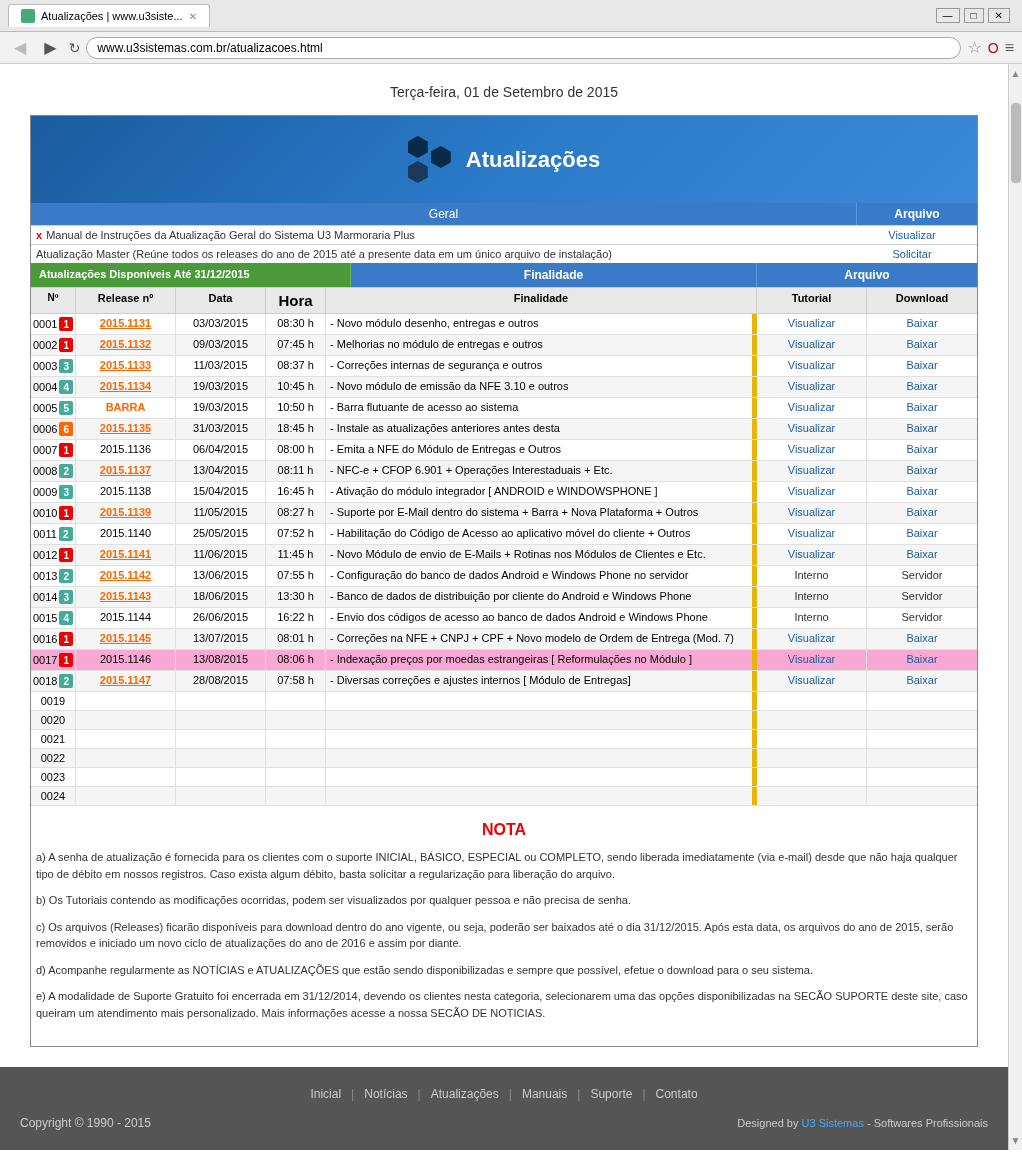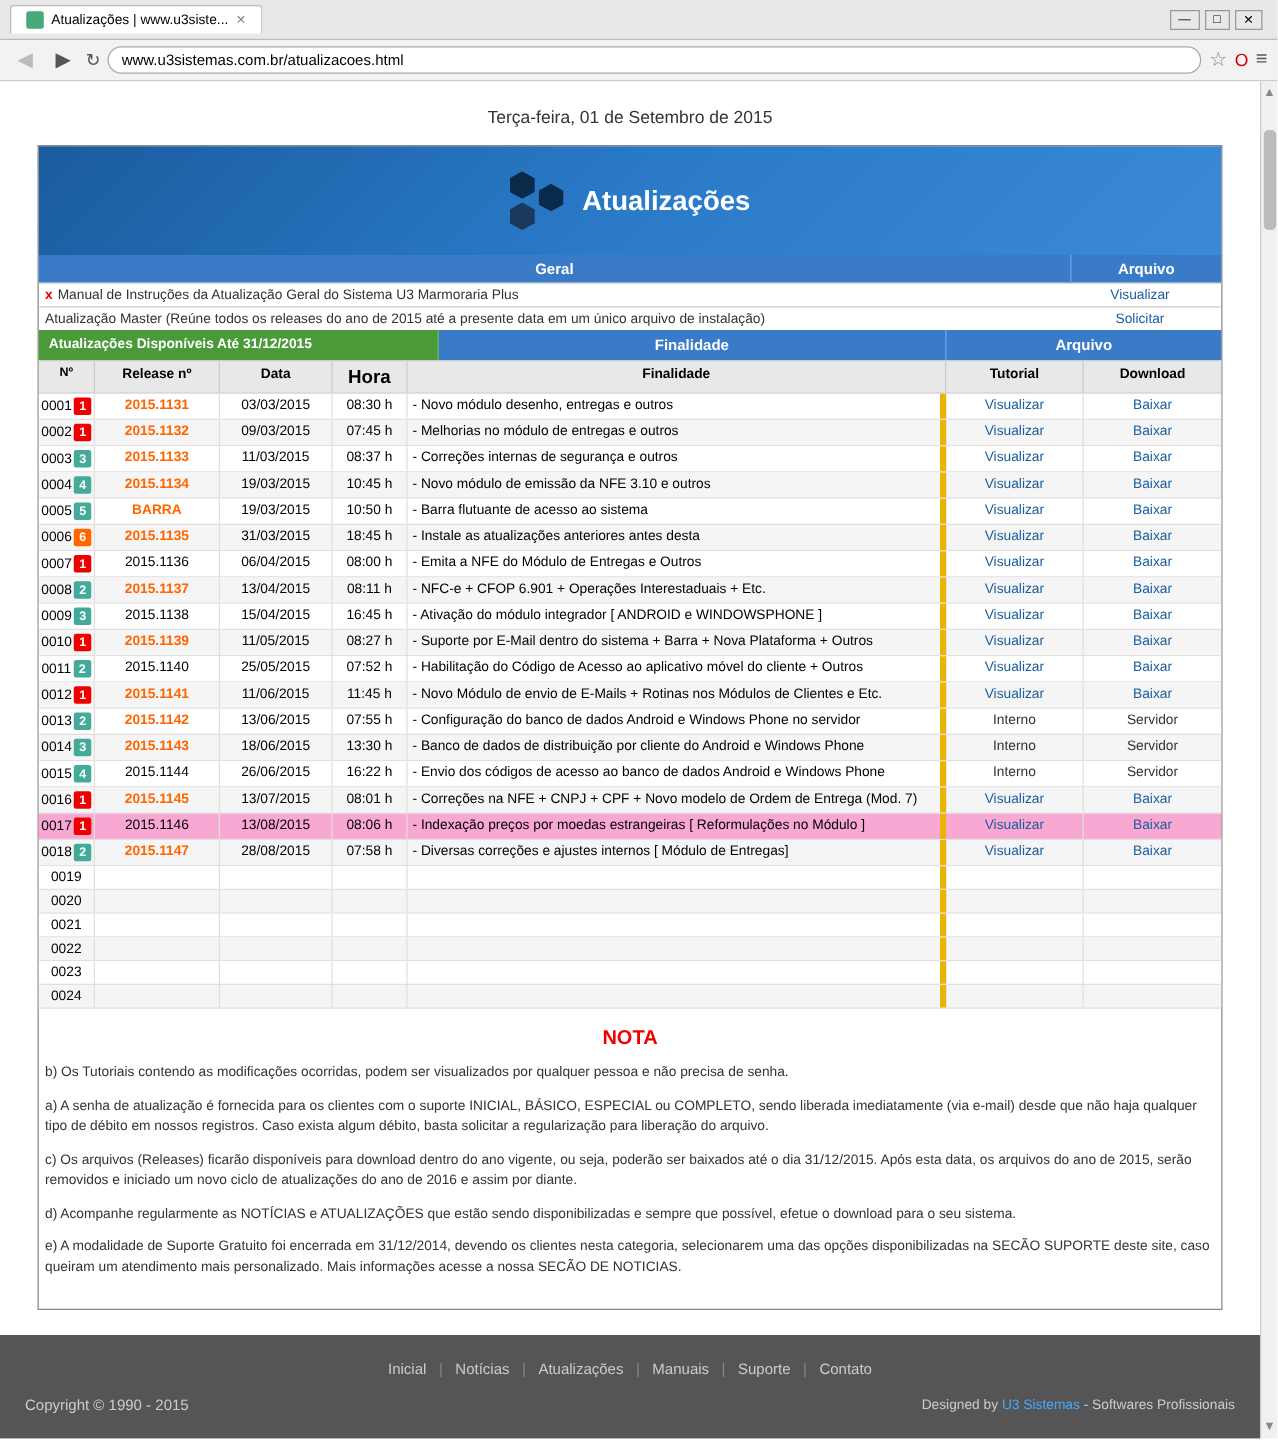--- a/index.html
+++ b/index.html
@@ -32,21 +32,21 @@
     
     .main-container { border: 1px solid #888; background: #fff; }
 
     
     .app-header { background: linear-gradient(135deg, #1a5c9e 0%, #2a7ac8 50%, #3a8ad8 100%); padding: 20px; display: flex; align-items: center; justify-content: center; gap: 15px; }
     .hex-icon { display: flex; gap: 3px; }
     .hex { width: 20px; height: 22px; background: #1a3a5c; clip-path: polygon(50% 0%, 100% 25%, 100% 75%, 50% 100%, 0% 75%, 0% 25%); }
     .hex.dark { background: #0a2a4a; }
     .app-title { color: #fff; font-size: 22px; font-weight: bold; }
     .section-row { display: flex; }
-    .section-geral-cell { flex: 1; background: #3a7bc8; color: #fff; text-align: center; padding: 4px; font-weight: bold; font-size: 12px; border-right: 1px solid #5a9ae0; }
+    .section-geral-cell { flex: 1; background: #3a7bc8; color: #fff; text-align: center; padding: 4px; font-weight: normal; font-size: 12px; border-right: 1px solid #5a9ae0; }
     .section-arquivo-cell { width: 120px; background: #3a7bc8; color: #fff; text-align: center; padding: 4px; font-weight: bold; font-size: 12px; }
 
     
     .link-row { display: flex; align-items: center; border-top: 1px solid #ccc; padding: 3px 5px; }
     .link-row .x-mark { color: #e00; font-weight: bold; margin-right: 4px; font-size: 11px; }
     .link-row .description { flex: 1; font-size: 11px; color: #333; }
     .link-row .action-link { width: 120px; text-align: center; color: #1a5c9e; font-size: 11px; text-decoration: none; }
     .updates-header-row { display: flex; }
     .updates-header-left { background: #4a9a3a; color: #fff; width: 320px; padding: 5px 8px; font-weight: bold; font-size: 11px; border-right: 1px solid #6ab85a; }
     .updates-header-middle { flex: 1; background: #3a7bc8; color: #fff; text-align: center; padding: 5px; font-weight: bold; font-size: 12px; border-right: 1px solid #5a9ae0; }
@@ -68,21 +68,21 @@
     .data-row:nth-child(odd) { background: #fff; }
     .d-num { width: 45px; text-align: center; padding: 3px 2px; font-size: 11px; border-right: 1px solid #e0e0e0; display: flex; align-items: center; gap: 2px; justify-content: center; }
     .badge { width: 14px; height: 14px; border-radius: 2px; display: inline-flex; align-items: center; justify-content: center; font-size: 10px; font-weight: bold; color: #fff; }
     .badge-1 { background: #e00; }
     .badge-2 { background: #4a9; }
     .badge-3 { background: #4a9; }
     .badge-4 { background: #4a9; }
     .badge-5 { background: #4a9; }
     .badge-6 { background: #ff6600; }
     .d-release { width: 100px; text-align: center; padding: 3px 2px; font-size: 11px; border-right: 1px solid #e0e0e0; }
-    .d-release.highlight { color: #ff6600; font-weight: bold; }
+    .d-release.highlight { color: #ff6600; font-weight: bold; text-decoration: underline; }
     .d-release.barra { color: #ff6600; font-weight: bold; }
     .d-data { width: 90px; text-align: center; padding: 3px 2px; font-size: 11px; border-right: 1px solid #e0e0e0; }
     .d-hora { width: 60px; text-align: center; padding: 3px 2px; font-size: 11px; border-right: 1px solid #e0e0e0; }
     .d-finalidade { flex: 1; padding: 3px 4px; font-size: 11px; border-right: 5px solid #eab308; }
     .d-tutorial { width: 110px; text-align: center; padding: 3px 2px; font-size: 11px; border-right: 1px solid #e0e0e0; }
     .d-download { width: 110px; text-align: center; padding: 3px 2px; font-size: 11px; }
     .tbl-link { color: #1a5c9e; text-decoration: none; font-size: 11px; }
     .internal-text { color: #333; font-size: 11px; }
 
     
@@ -566,22 +566,22 @@
     </div>
     <div class="d-download">
       <span class="internal-text"></span>
     </div>
   </div>
           </div>
 
         <div class="nota-section">
           <div class="nota-title">NOTA</div>
           <div id="nota-items">
+              <p class="nota-text">a) A senha de atualização é fornecida para os clientes com o suporte INICIAL, BÁSICO, ESPECIAL ou COMPLETO, sendo liberada imediatamente (via e-mail) desde que não haja qualquer tipo de débito em nossos registros. Caso exista algum débito, basta solicitar a regularização para liberação do arquivo.</p>
               <p class="nota-text">b) Os Tutoriais contendo as modificações ocorridas, podem ser visualizados por qualquer pessoa e não precisa de senha.</p>
-              <p class="nota-text">a) A senha de atualização é fornecida para os clientes com o suporte INICIAL, BÁSICO, ESPECIAL ou COMPLETO, sendo liberada imediatamente (via e-mail) desde que não haja qualquer tipo de débito em nossos registros. Caso exista algum débito, basta solicitar a regularização para liberação do arquivo.</p>
               <p class="nota-text">c) Os arquivos (Releases) ficarão disponíveis para download dentro do ano vigente, ou seja, poderão ser baixados até o dia 31/12/2015. Após esta data, os arquivos do ano de 2015, serão removidos e iniciado um novo ciclo de atualizações do ano de 2016 e assim por diante.</p>
               <p class="nota-text">d) Acompanhe regularmente as NOTÍCIAS e ATUALIZAÇÕES que estão sendo disponibilizadas e sempre que possível, efetue o download para o seu sistema.</p>
               <p class="nota-text">e) A modalidade de Suporte Gratuito foi encerrada em 31/12/2014, devendo os clientes nesta categoria, selecionarem uma das opções disponibilizadas na SECÃO SUPORTE deste site, caso queiram um atendimento mais personalizado. Mais informações acesse a nossa SECÃO DE NOTICIAS.</p>
             </div>
         </div>
 
       </div>
 
     </div>
 

